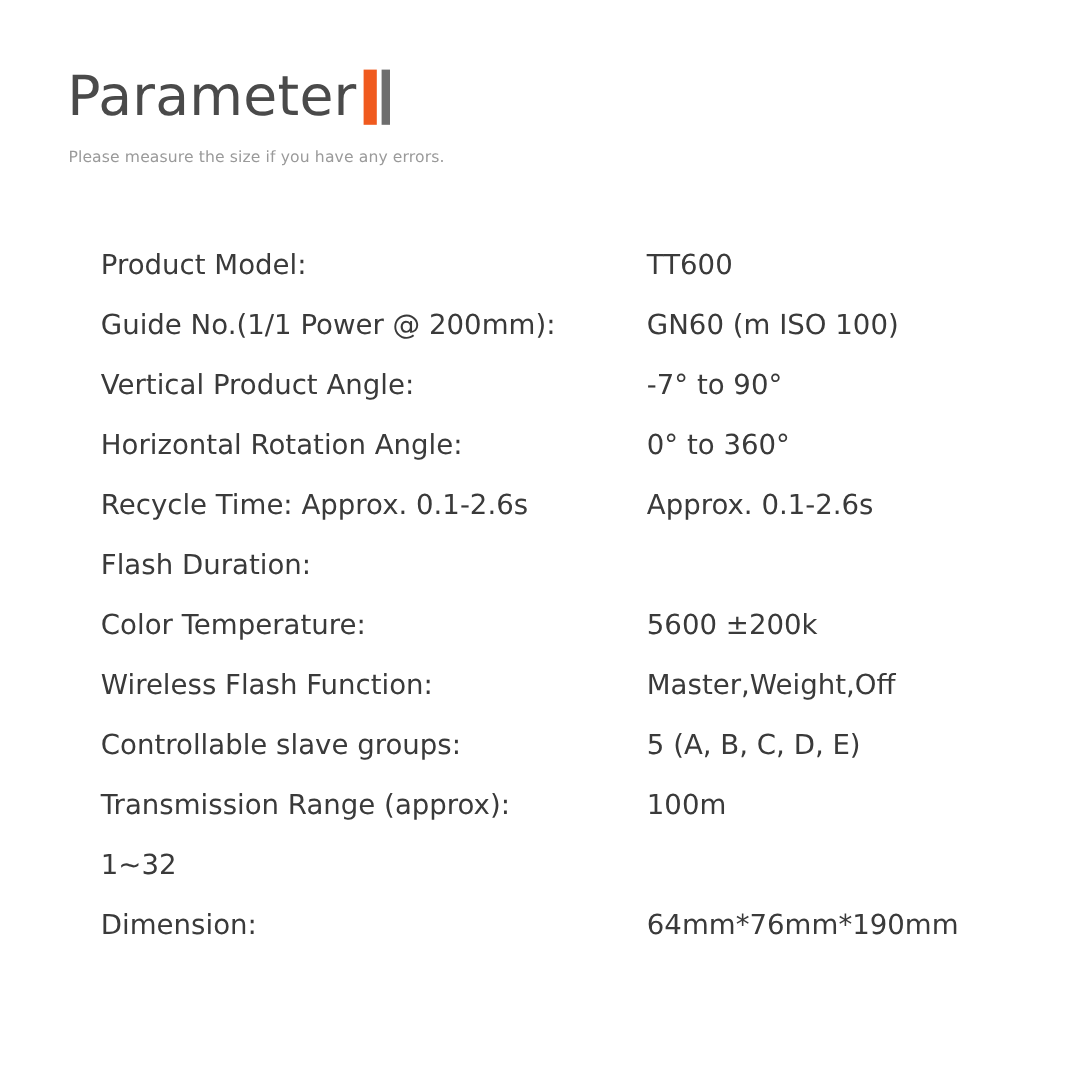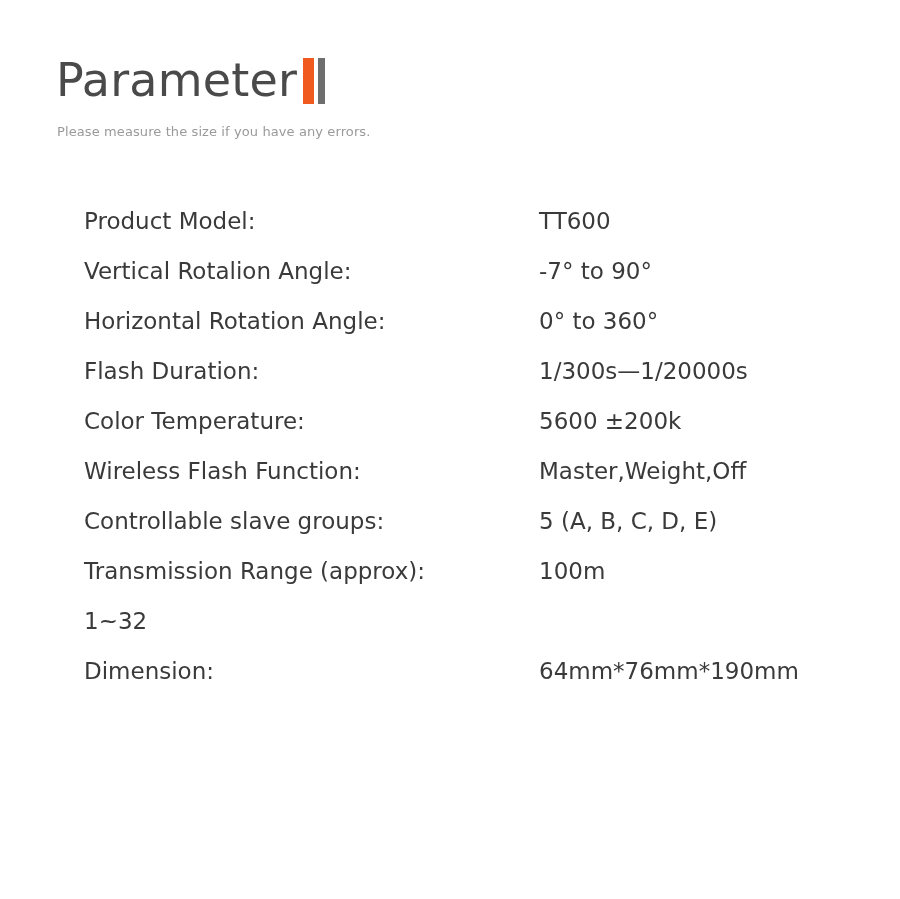--- a/index.html
+++ b/index.html
@@ -102,35 +102,42 @@
 
   <div class="subtitle">Please measure the size if you have any errors.</div>
 
   <div class="spec-table">
 
     <div class="spec-row">
       <div class="spec-label">Product Model:</div>
       <div class="spec-value">TT600</div>
     </div>
 
+    <div class="spec-row">
+      <div class="spec-label">Guide No.(1/1 Power @ 200mm):</div>
+      <div class="spec-value">GN60 (m ISO 100)</div>
+    </div>
 
     <div class="spec-row">
-      <div class="spec-label">Vertical Rotalion Angle:</div>
+      <div class="spec-label">Vertical Product Angle:</div>
       <div class="spec-value"> -7° to 90°</div>
     </div>
 
     <div class="spec-row">
       <div class="spec-label">Horizontal Rotation Angle:</div>
       <div class="spec-value">0° to 360°</div>
     </div>
 
+    <div class="spec-row">
+      <div class="spec-label">Recycle Time: Approx. 0.1-2.6s</div>
+      <div class="spec-value">Approx. 0.1-2.6s</div>
+    </div>
 
     <div class="spec-row">
       <div class="spec-label">Flash Duration:</div>
-      <div class="spec-value">1/300s—1/20000s</div>
     </div>
 
     <div class="spec-row">
       <div class="spec-label">Color Temperature:</div>
       <div class="spec-value">5600 ±200k</div>
     </div>
 
     <div class="spec-row">
       <div class="spec-label">Wireless Flash Function:</div>
       <div class="spec-value">Master,Weight,Off</div>

